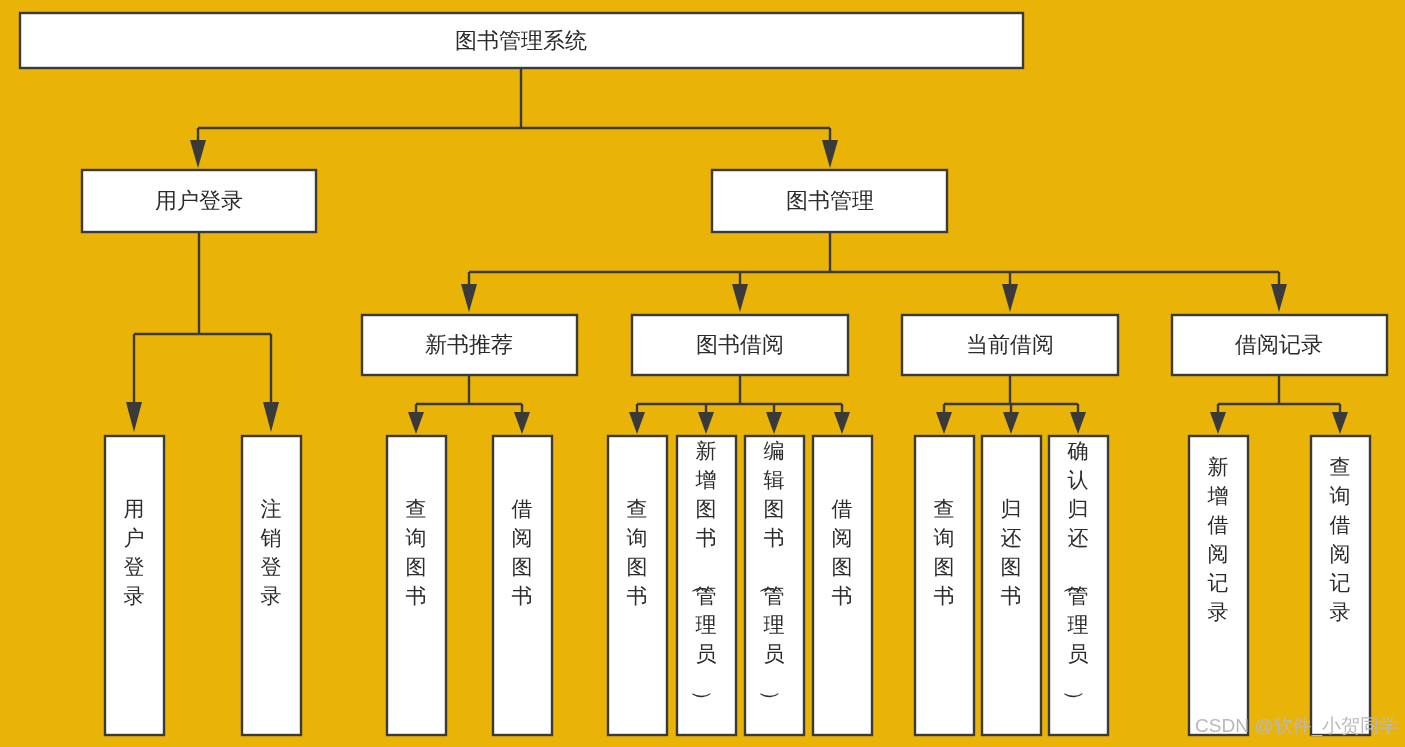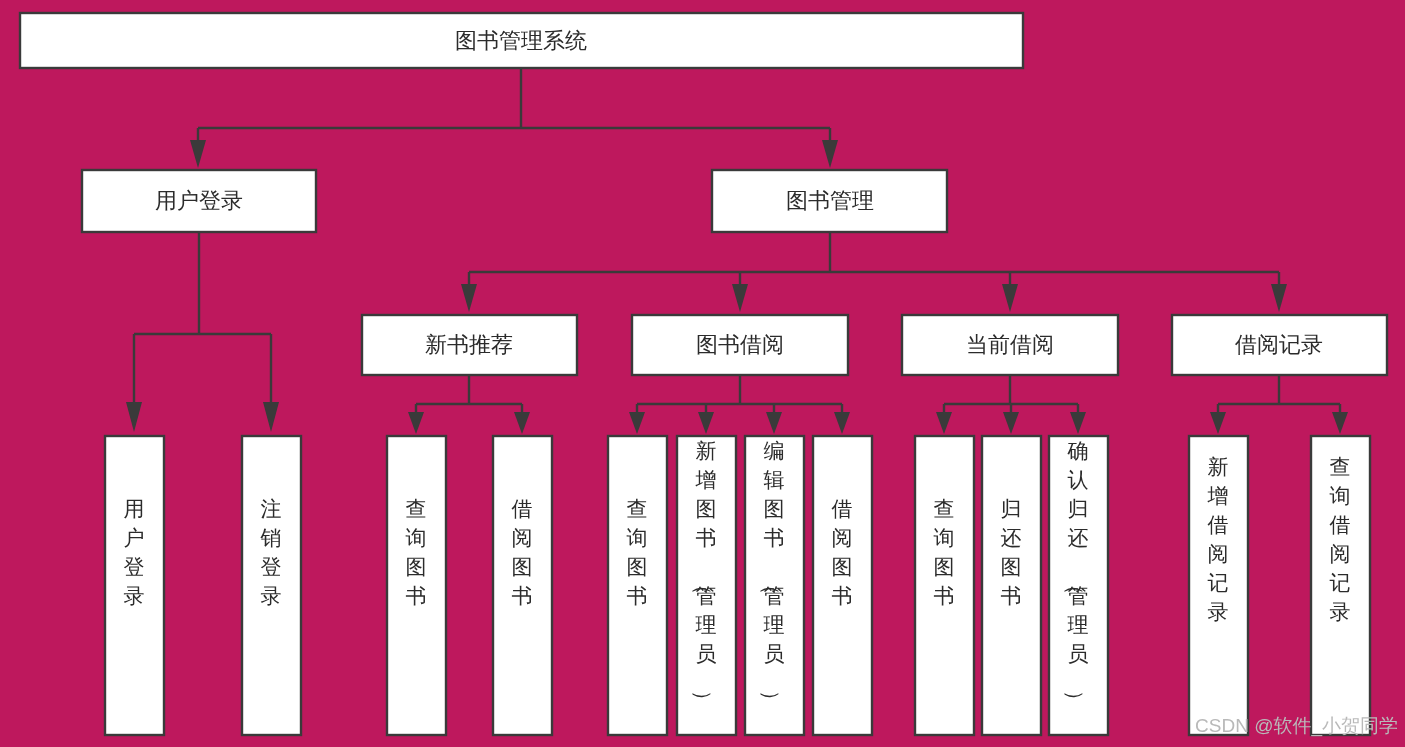--- a/index.html
+++ b/index.html
@@ -7,21 +7,21 @@
     padding: 0;
     background: #ffffff;
   }
   body {
     font-family: "Liberation Sans", "DejaVu Sans", sans-serif;
   }
   #diagram-root {
     position: relative;
     width: 1405px;
     height: 747px;
-    background: #be185d;
+    background: #eab308;
     overflow: hidden;
   }
   svg#flowchart {
     position: absolute;
     top: 0;
     left: 0;
     width: 1405px;
     height: 747px;
   }
   .node-box {

